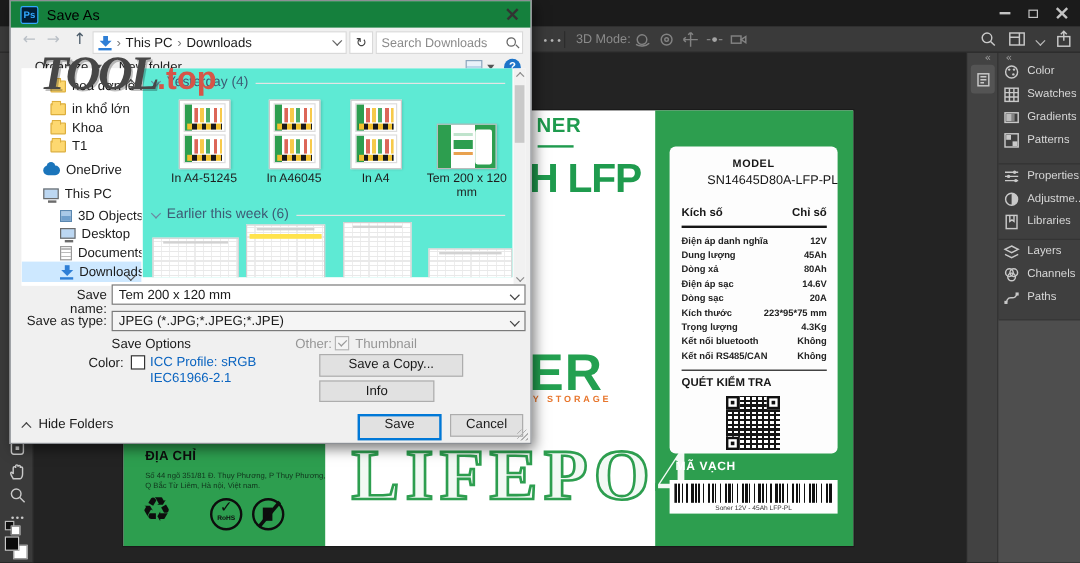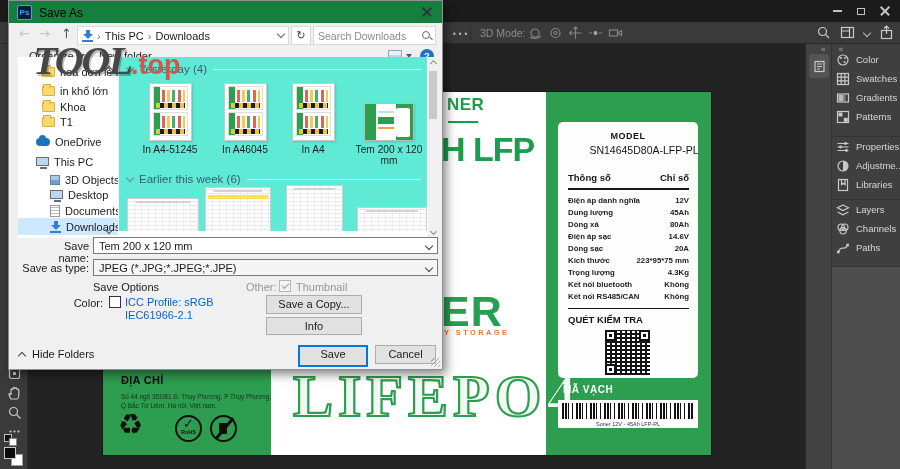--- a/index.html
+++ b/index.html
@@ -323,21 +323,21 @@
           <span class="ck glyph">✓</span>
           <span class="rl">RoHS</span>
         </span>
         <span class="ic-notrash"></span>
       </div>
 
       <div class="card">
         <span class="model-label">MODEL</span>
         <span class="model-value">SN14645D80A-LFP-PL</span>
         <div class="sphead">
-          <span>Thông số</span>
+          <span>Kích số</span>
           <span>Chỉ số</span>
         </div>
         <div class="specs">
           <div class="spec">
               <span>Điện áp danh nghĩa</span>
               <span>12V</span>
             </div>
           <div class="spec">
               <span>Dung lượng</span>
               <span>45Ah</span>
@@ -646,21 +646,21 @@
     <span class="so-header">Save Options</span>
     <span class="lbl" style="left:50px;top:296px;width:44px;text-align:right">Color:</span>
     <span class="cbx" style="left:100px;top:295px"></span>
     <span class="icc" style="left:116px;top:295px">ICC Profile:  sRGB</span>
     <span class="icc" style="left:116px;top:308px">IEC61966-2.1</span>
 
     <span class="lbl dis" style="left:237px;top:280px">Other:</span>
     <span class="cbx off" style="left:270px;top:279px"></span>
     <span class="lbl dis" style="left:287px;top:280px">Thumbnail</span>
 
-    <div class="btn" style="left:257px;top:294px;width:96px;height:19px">Save a Copy...</div>
+    <div class="btn" style="left:257px;top:294px;width:120px;height:19px">Save a Copy...</div>
     <div class="btn" style="left:257px;top:316px;width:96px;height:18px">Info</div>
 
     <div class="hidefolders">
       <span class="hf-chev"></span>
       <span>Hide Folders</span>
     </div>
     <div class="btn primary" style="left:289px;top:344px;width:70px;height:22px">Save</div>
     <div class="btn" style="left:366px;top:344px;width:61px;height:19px">Cancel</div>
     <div class="grip"></div>
 

